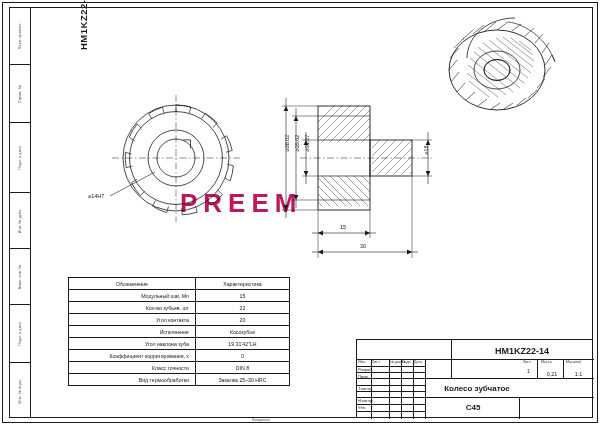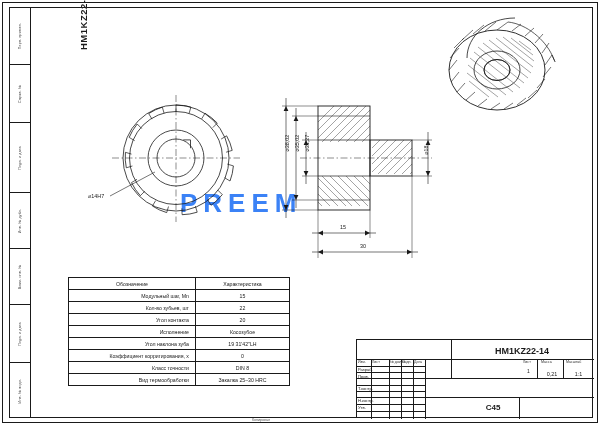--- a/index.html
+++ b/index.html
@@ -58,21 +58,21 @@
   .part-code-tl span {
     transform: rotate(-90deg) translate(-38px, 34px);
     transform-origin: left top;
     font-size: 9.5px; font-weight: bold; letter-spacing: .5px;
     white-space: nowrap;
   }
   
   .watermark {
     position: absolute; left: 180px; top: 188px;
     font-size: 26px; font-weight: bold; letter-spacing: 6px;
-    color: #3b82f6;
+    color: #be185d;
     user-select: none;
   }
   
   .dim {
     position: absolute;
     font-size: 5.4px;
     color: #1a1a1a;
     white-space: nowrap;
   }
   .dim.vert span {
@@ -121,21 +121,21 @@
   .tb-name {
     position: absolute; left: 70px; top: 39px;
     width: 100px; height: 18px;
     display: flex; align-items: center; justify-content: center;
     font-size: 8px; font-weight: bold;
   }
   .tb-material {
     position: absolute; left: 70px; top: 58px;
     width: 92px; height: 18px;
     display: flex; align-items: center; justify-content: center;
-    font-size: 8px; font-weight: bold; padding-left: 20px;
+    font-size: 8px; font-weight: bold;
   }
   .tb-company {
     position: absolute; left: 165px; top: 58px;
     width: 70px; height: 18px;
     display: flex; align-items: center; justify-content: center;
     font-size: 8px; font-weight: bold;
   }
   .tb-mass {
     position: absolute; left: 182px; top: 28px;
     width: 26px; height: 11px;
@@ -493,20 +493,21 @@
     <div class="tb-txt" style="left:1px; top:33.5px;">Пров.</div>
     <div class="tb-txt" style="left:1px; top:46px;">Т.контр.</div>
     <div class="tb-txt" style="left:1px; top:58px;">Н.контр.</div>
     <div class="tb-txt" style="left:1px; top:65px;">Утв.</div>
 
     <div class="tb-colhead" style="left:184px; top:20px;">Масса</div>
     <div class="tb-colhead" style="left:209px; top:20px;">Масштаб</div>
     <div class="tb-colhead" style="left:166px; top:20px;">Лист</div>
 
     <div class="tb-designation">HM1KZ22-14</div>
+    <div class="tb-name">Колесо зубчатое</div>
     <div class="tb-material">C45</div>
     <div class="tb-mass">0,21</div>
     <div class="tb-scale">1:1</div>
     <div class="tb-txt" style="left:170px; top:28px; font-size:5px;">1</div>
   </div>
 
   <div class="footer-note">Копировал</div>
 
 </div>
 

